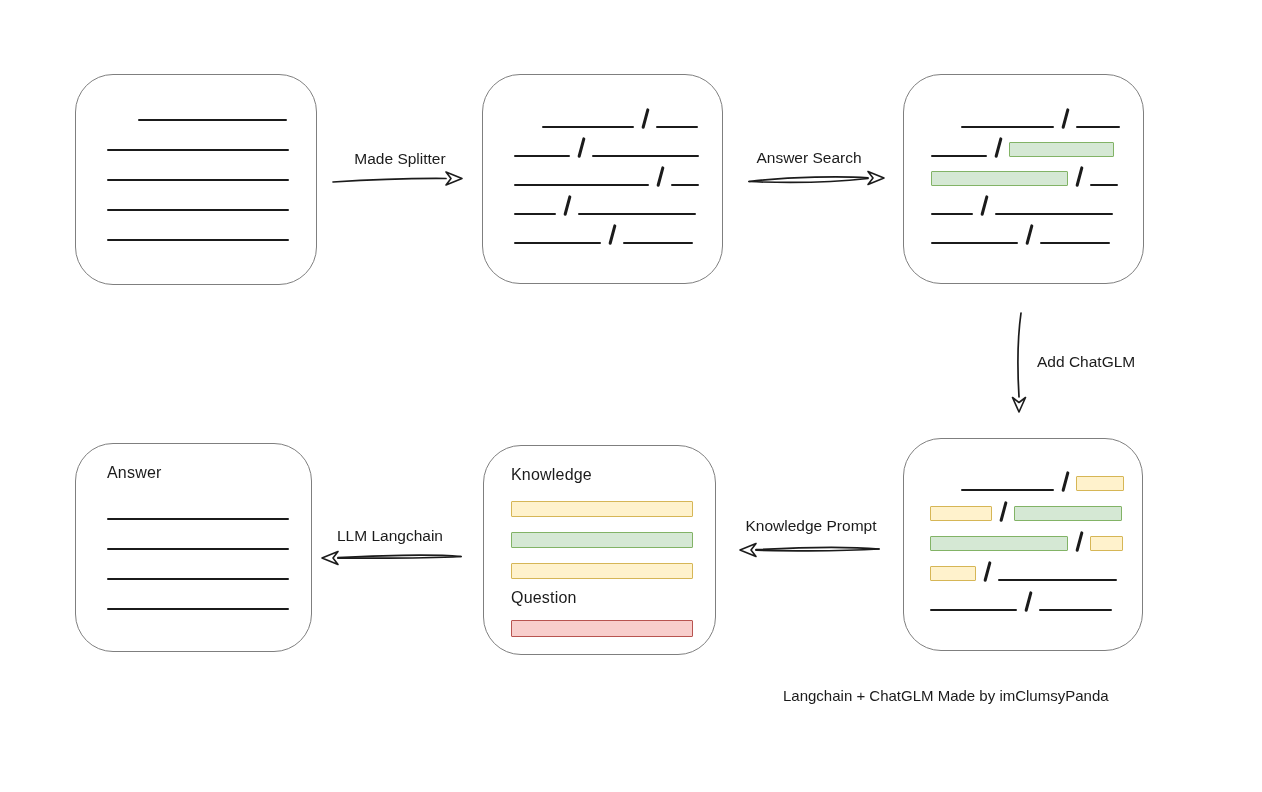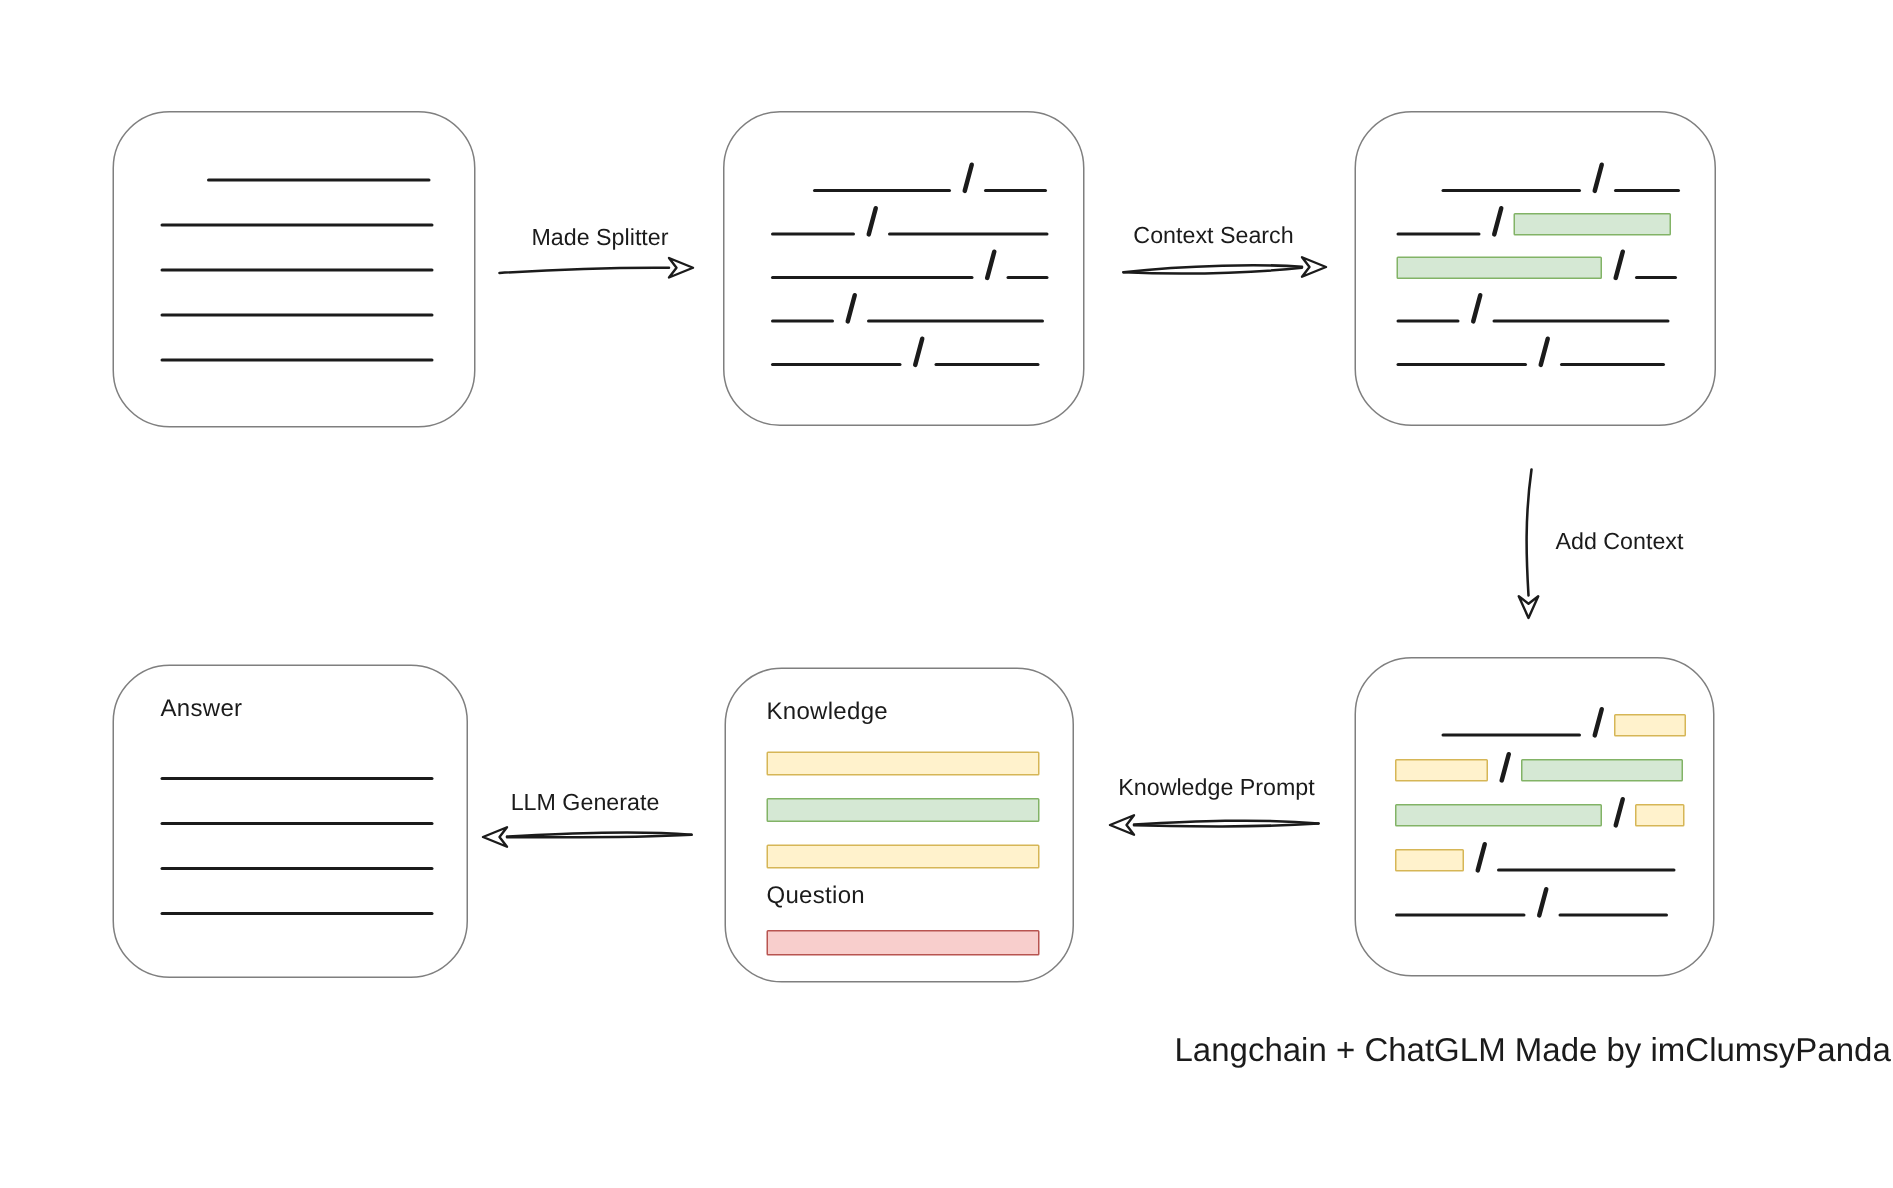--- a/index.html
+++ b/index.html
@@ -60,21 +60,21 @@
   .stroke{fill:none;stroke:var(--ink,#1b1b1b);stroke-width:1.7;stroke-linecap:round;}
   .head{fill:#ffffff;stroke:var(--ink,#1b1b1b);stroke-width:1.6;stroke-linejoin:round;}
 
   
   .arrow-label{position:absolute;font-size:15.5px;white-space:nowrap;}
   #label-text-splitter{left:340px;top:150px;width:120px;text-align:center;}
   #label-vector-search{left:747px;top:149px;width:124px;text-align:center;}
   #label-add-context{left:1037px;top:353px;}
   #label-generate-prompt{left:738px;top:517px;width:146px;text-align:center;}
   #label-llm-response{left:330px;top:527px;width:120px;text-align:center;}
-  .caption{position:absolute;left:783px;top:687px;font-size:22px;white-space:nowrap;}
+  .caption{position:absolute;left:783px;top:687px;font-size:15px;white-space:nowrap;}
 </style>
 </head>
 <body>
 
 <div class="canvas">
 
   <div class="box" id="box-document">
     <div class="rows">
         <div class="seg-row">
           <span class="seg-gap" style="width: 31px;"></span>
@@ -251,19 +251,19 @@
       <path class="head" d="M756,543.5 L740,550 L756,556.5 L751,550 Z"></path>
     </g>
     <g>
       <path class="stroke" d="M461,556.5 C424,553.5 380,555.5 338,557.7"></path>
       <path class="stroke" d="M461,556.5 C420,558.8 378,558 338,558.2"></path>
       <path class="head" d="M338,551.5 L322,558 L338,564.5 L333,558 Z"></path>
     </g>
   </svg>
 
   <div class="arrow-label" id="label-text-splitter">Made Splitter</div>
-  <div class="arrow-label" id="label-vector-search">Context Search</div>
-  <div class="arrow-label" id="label-add-context">Add Context</div>
+  <div class="arrow-label" id="label-vector-search">Answer Search</div>
+  <div class="arrow-label" id="label-add-context">Add ChatGLM</div>
   <div class="arrow-label" id="label-generate-prompt">Knowledge Prompt</div>
-  <div class="arrow-label" id="label-llm-response">LLM Generate</div>
+  <div class="arrow-label" id="label-llm-response">LLM Langchain</div>
 
   <div class="caption">Langchain + ChatGLM Made by imClumsyPanda</div>
 </div>
 
 </body></html>

